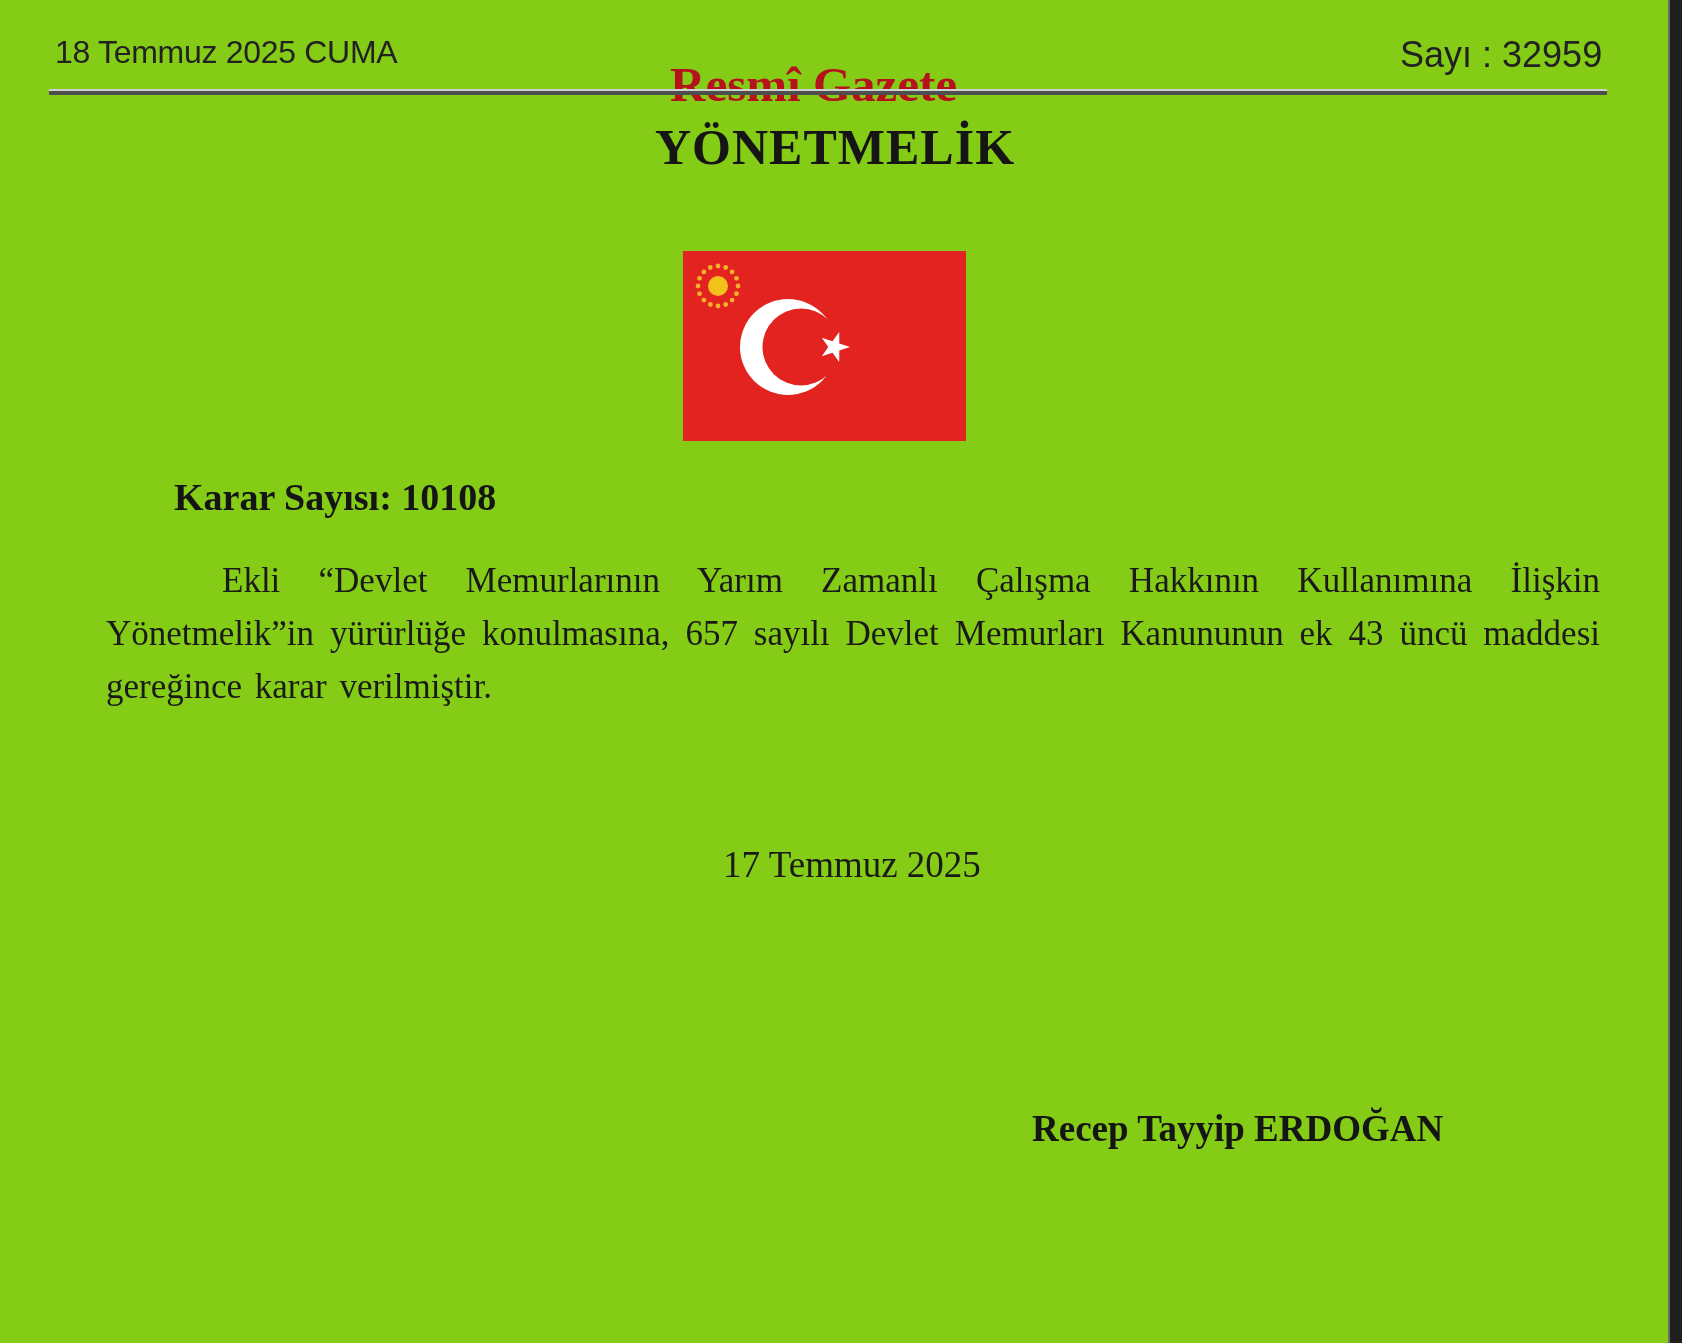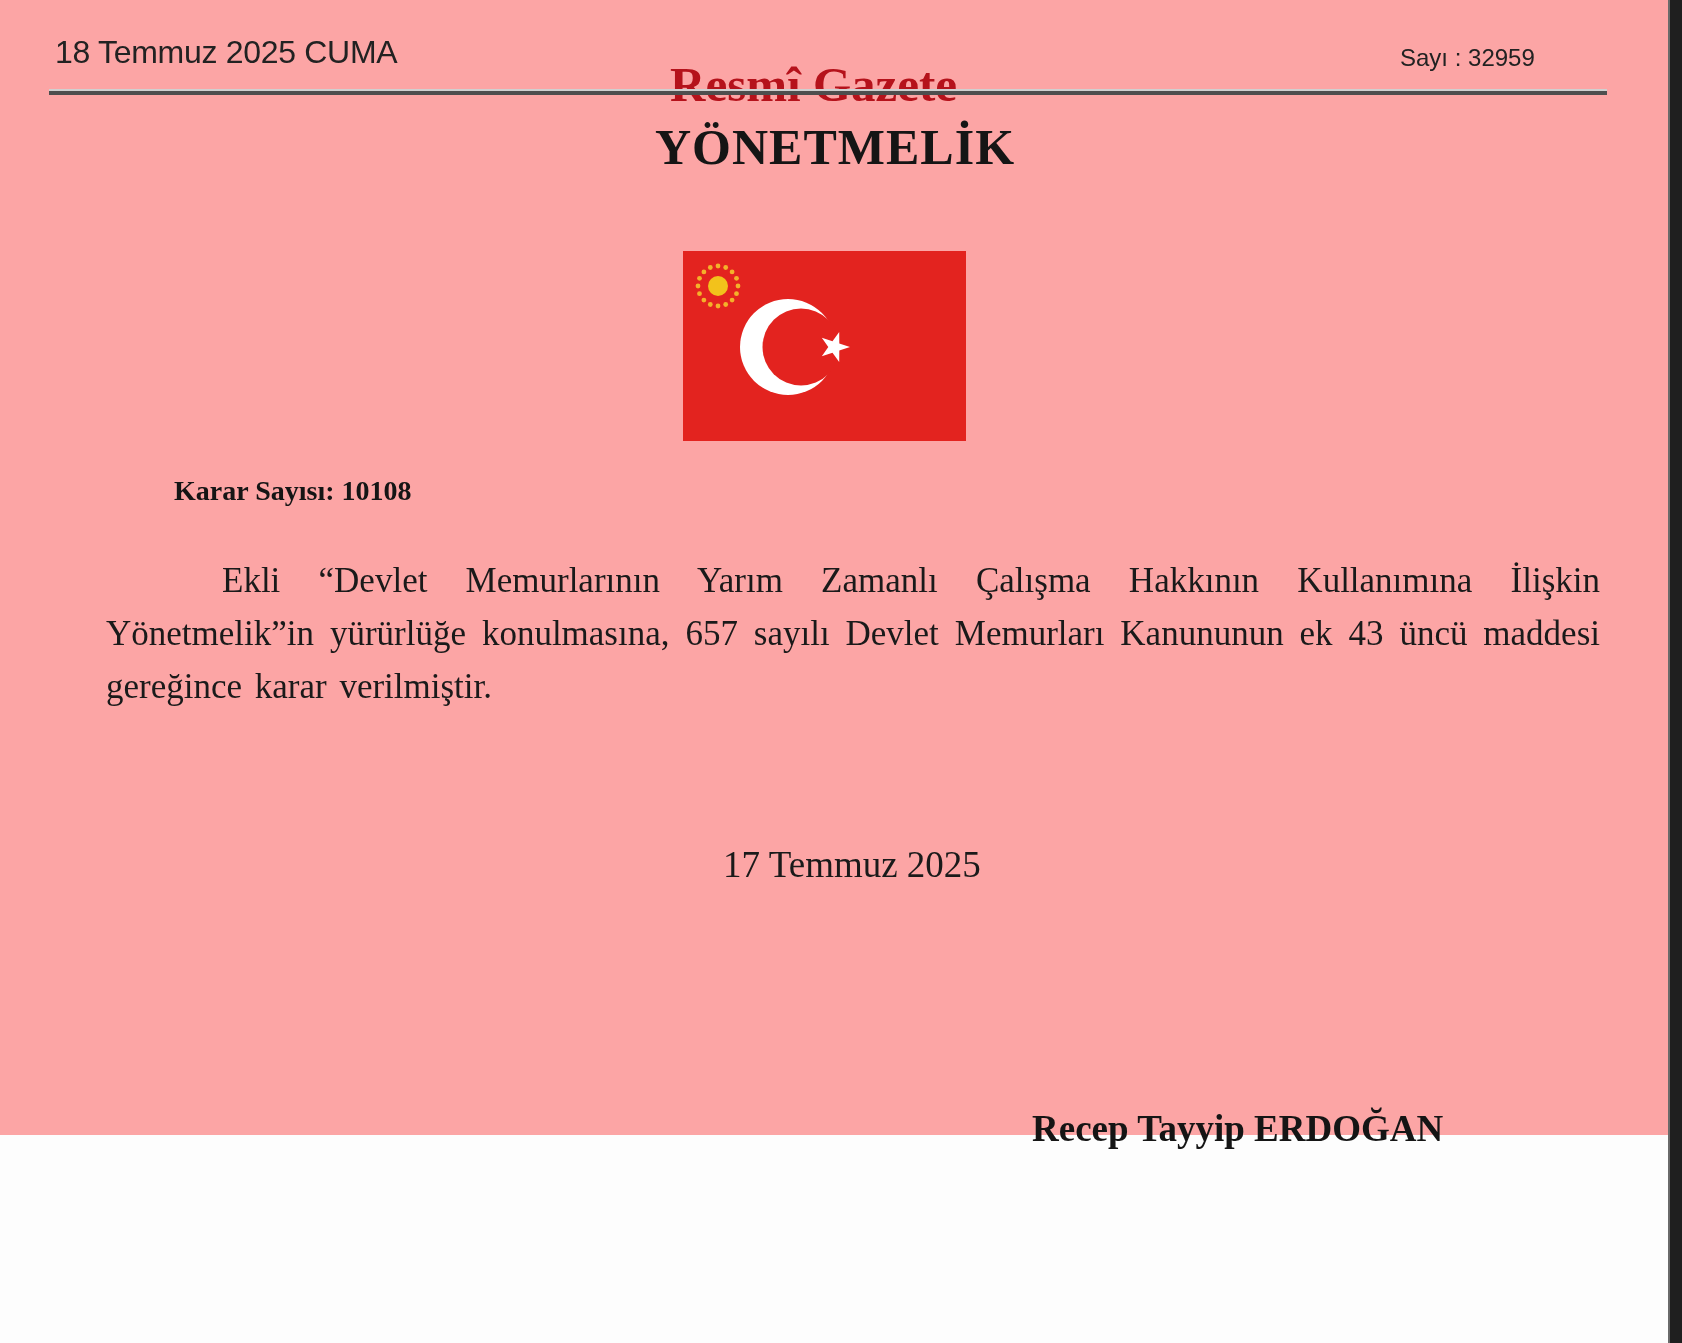--- a/index.html
+++ b/index.html
@@ -11,22 +11,22 @@
       height: 1343px;
       background: #fdfdfd;
       position: relative;
       overflow: hidden;
     }
     .page {
       position: absolute;
       left: 0;
       top: 0;
       width: 1668px;
-      height: 1135px;
-      background: #fca5a5;
+      height: 1343px;
+      background: #84cc16;
     }
     .right-strip {
       position: absolute;
       left: 1668px;
       top: 0;
       width: 14px;
       height: 1343px;
       background: #1f1f1f;
       border-left: 2px solid #6a6a6a;
       box-sizing: border-box;
@@ -48,23 +48,23 @@
       font-family: "Liberation Serif", serif;
       font-weight: bold;
       font-size: 49px;
       color: #b5121b;
       white-space: nowrap;
       margin-top: 36px;
     }
     .hdr-right {
       position: absolute;
       left: 1400px;
-      top: 44px;
+      top: 34px;
       font-family: "Liberation Sans", sans-serif;
-      font-size: 24px;
+      font-size: 36px;
       color: #222;
       white-space: nowrap;
     }
     .hdr-rule {
       position: absolute;
       left: 49px;
       top: 89px;
       width: 1558px;
       height: 6px;
     }
@@ -97,21 +97,21 @@
       width: 283px;
       height: 190px;
     }
     .flag svg { display: block; }
     .karar {
       position: absolute;
       left: 174px;
       top: 475px;
       font-family: "Liberation Serif", serif;
       font-weight: bold;
-      font-size: 28px;
+      font-size: 38px;
       color: #151515;
       white-space: nowrap;
     }
     .body-para {
       position: absolute;
       left: 74px;
       top: 554px;
       width: 1494px;
       font-family: "Liberation Serif", serif;
       font-size: 35px;

